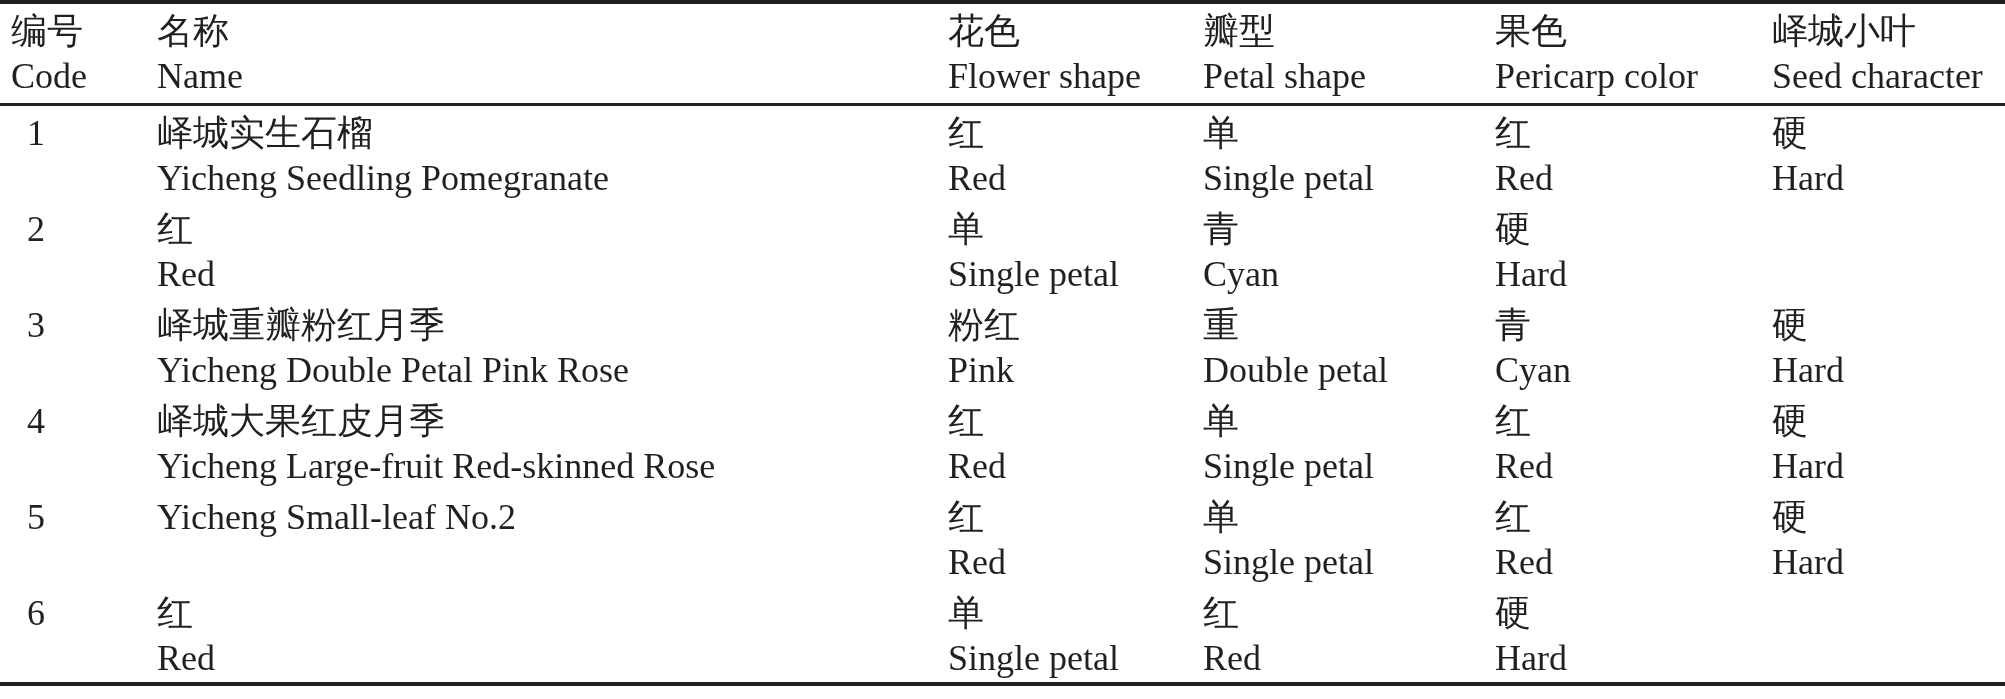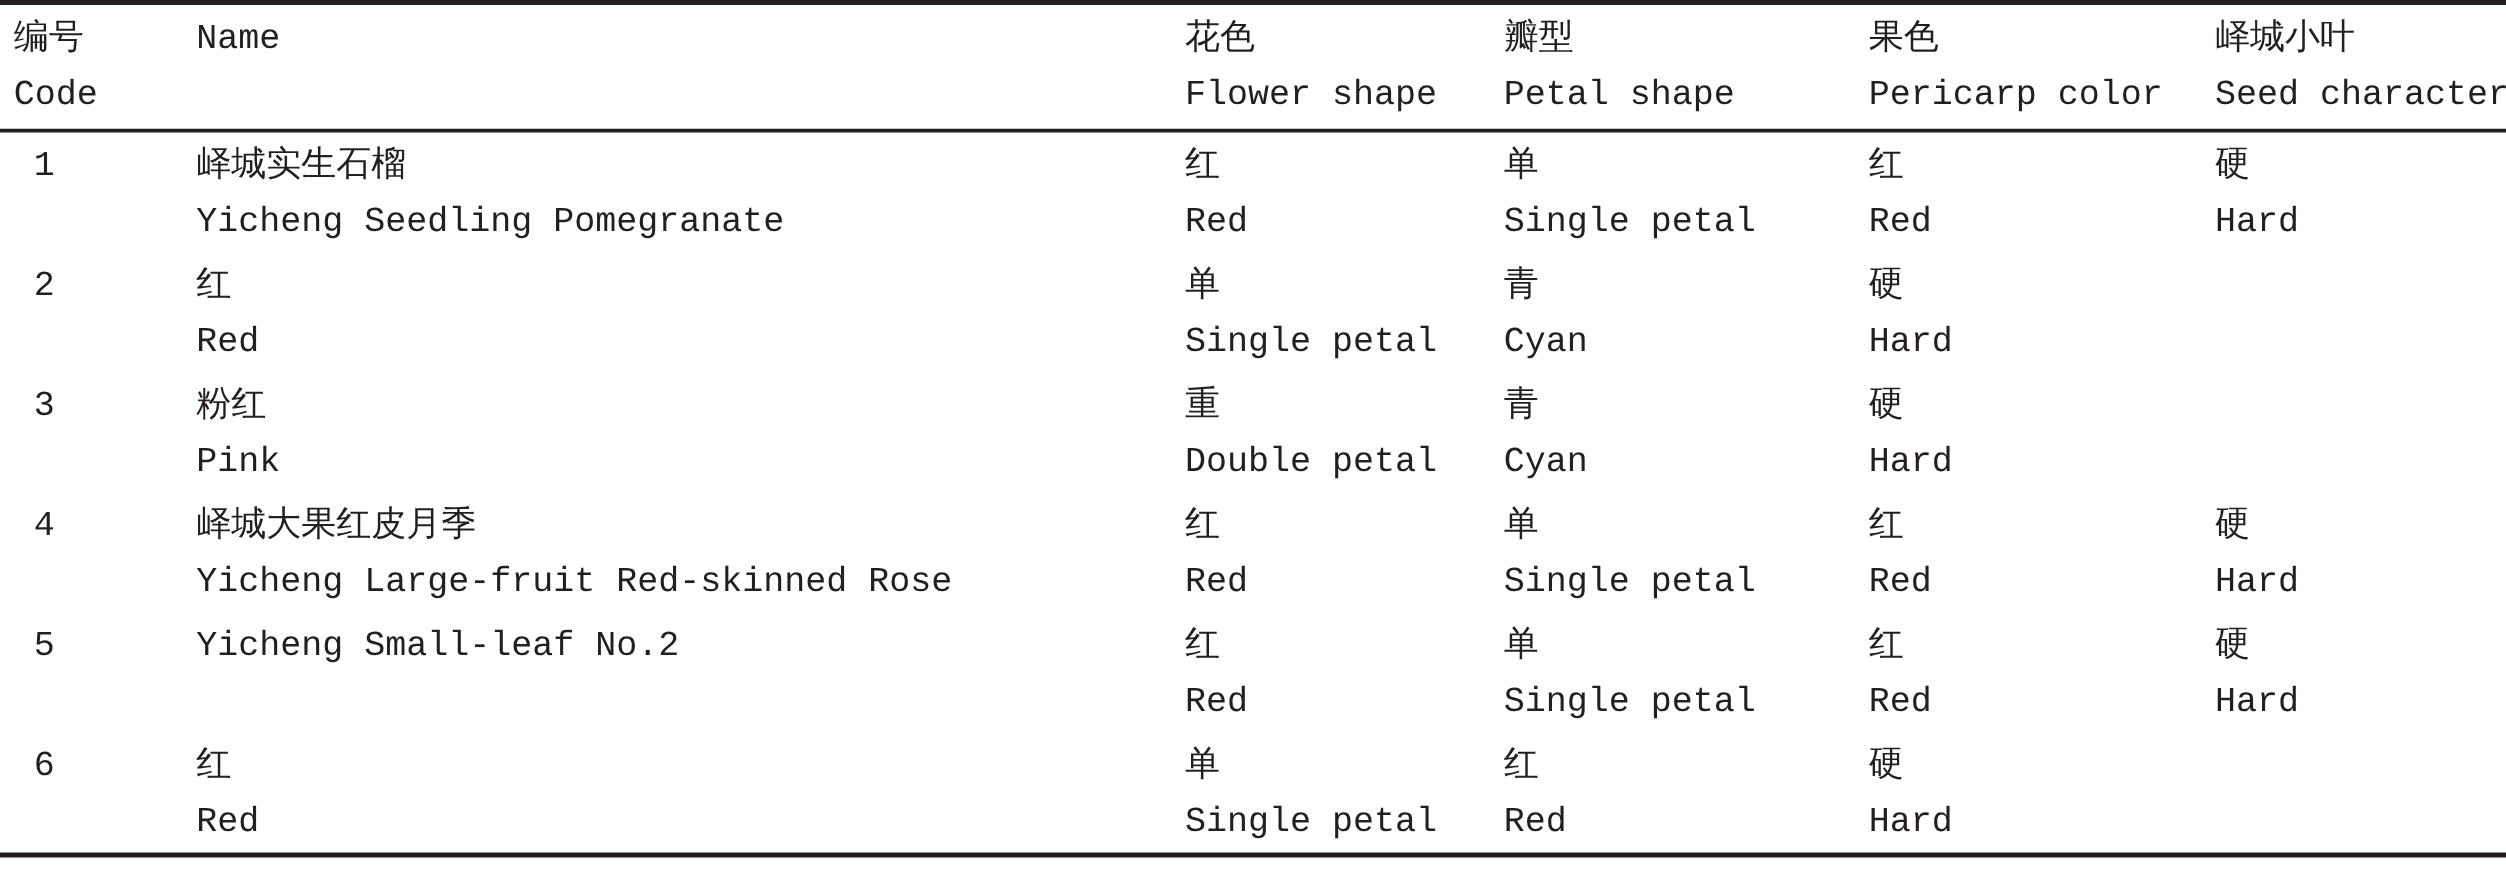--- a/index.html
+++ b/index.html
@@ -17,43 +17,43 @@
   .rule-mid { height: 3px; }
   .rule-bottom { height: 4px; }
   .trow {
     display: grid;
     grid-template-columns: 157px 791px 255px 292px 277px 233px;
     box-sizing: border-box;
   }
   .thead-row { height: 99px; padding-top: 5px; }
   .tbody-row { height: 96px; padding-top: 5px; }
   .cell {
-    font-size: 28px;
+    font-size: 36px;
     line-height: 45px;
     white-space: nowrap;
     overflow: visible;
-    font-family: Liberation Mono, monospace;
   }
   .cell .zh, .cell .en { display: block; height: 45px; }
   .col-code-head { padding-left: 11px; }
   .col-code-body { padding-left: 27px; }
 </style>
 </head>
 <body>
 
 <div class="page">
 
   <div class="rule rule-top"></div>
 
   <div class="trow thead-row">
     <div class="cell col-code-head">
       <span class="zh">编号</span>
       <span class="en">Code</span>
     </div>
     <div class="cell">
+      <span class="zh">名称</span>
       <span class="en">Name</span>
     </div>
     <div class="cell">
       <span class="zh">花色</span>
       <span class="en">Flower shape</span>
     </div>
     <div class="cell">
       <span class="zh">瓣型</span>
       <span class="en">Petal shape</span>
     </div>
@@ -115,20 +115,24 @@
       <span class="zh">硬</span>
       <span class="en">Hard</span>
     </div>
   </div>
 
   <div class="trow tbody-row">
     <div class="cell col-code-body">
       <span class="zh">3</span>
     </div>
     <div class="cell">
+      <span class="zh">峄城重瓣粉红月季</span>
+      <span class="en">Yicheng Double Petal Pink Rose</span>
+    </div>
+    <div class="cell">
       <span class="zh">粉红</span>
       <span class="en">Pink</span>
     </div>
     <div class="cell">
       <span class="zh">重</span>
       <span class="en">Double petal</span>
     </div>
     <div class="cell">
       <span class="zh">青</span>
       <span class="en">Cyan</span>

